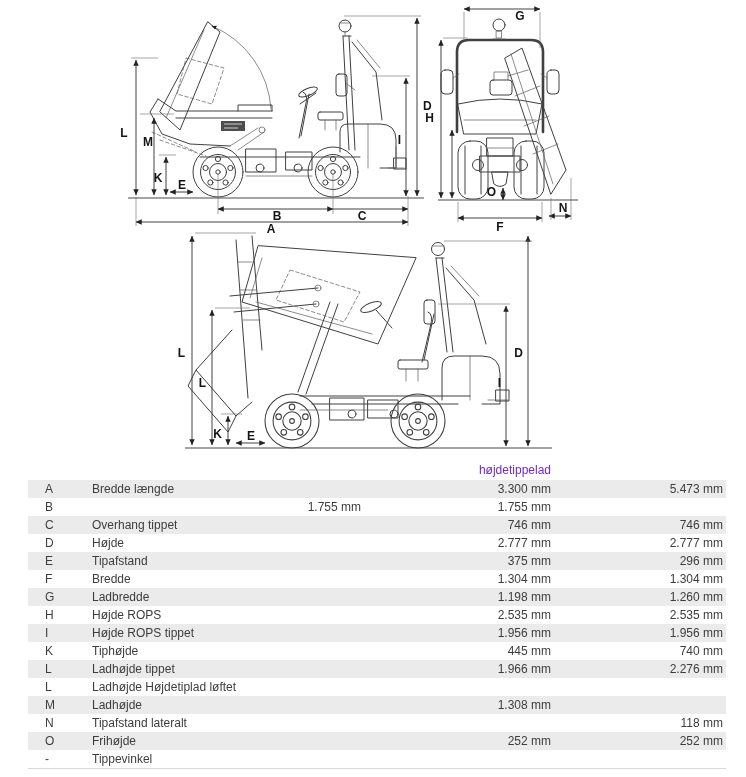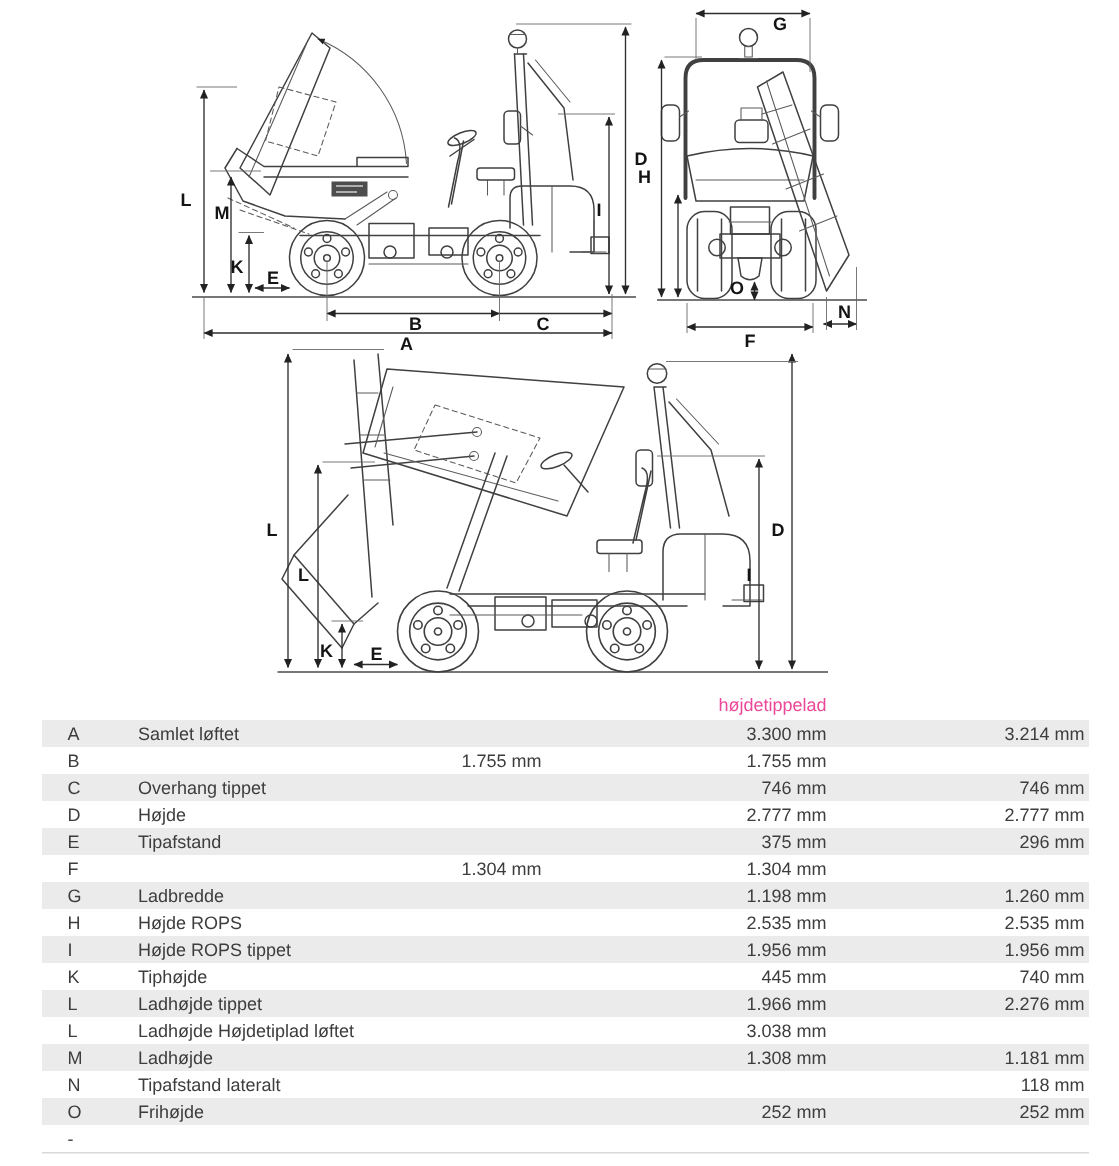--- a/index.html
+++ b/index.html
@@ -10,21 +10,21 @@
   .art2{fill:none;stroke:#5a5a5a;stroke-width:.7;stroke-linejoin:round;stroke-linecap:round;}
   .thick{stroke-width:2.6;}
   .dash{stroke-dasharray:3.5 2.5;}
   .dim{fill:none;stroke:#2e2e2e;stroke-width:.9;}
   .ext{fill:none;stroke:#6a6a6a;stroke-width:.6;}
   .dlab{font-family:"Liberation Sans",sans-serif;font-weight:bold;font-size:12px;fill:#141414;}
   .ground{fill:none;stroke:#4a4a4a;stroke-width:1.1;}
 
   .spec-table{margin-left:28px;width:698px;font-size:12px;}
   .thead,.row{display:grid;grid-template-columns:64px 272px 190px 172px;}
-  .thead{height:21px;align-items:end;padding-bottom:3px;color:#ec4899;}
+  .thead{height:21px;align-items:end;padding-bottom:3px;color:#6d28d9;}
   .row{height:18px;line-height:18px;}
   .rows .row:nth-child(odd){background:#ebebeb;}
   .rows{border-bottom:1px solid #d9d9d9;}
   .c-letter{padding-left:17px;}
   .c-val1,.c-val2{text-align:right;padding-right:3px;}
 </style>
 </head>
 <body>
 
 <div class="drawing-wrap">
@@ -245,23 +245,23 @@
 
 <div class="spec-table">
   <div class="thead">
     <div class="c-letter"></div>
     <div class="c-name"></div>
     <div class="c-val1">højdetippelad</div>
   </div>
   <div class="rows">
     <div class="row">
         <div class="c-letter">A</div>
-        <div class="c-name">Samlet løftet</div>
+        <div class="c-name">Bredde længde</div>
         <div class="c-val1">3.300 mm</div>
-        <div class="c-val2">3.214 mm</div>
+        <div class="c-val2">5.473 mm</div>
       </div>
     <div class="row">
         <div class="c-letter">B</div>
         <div class="c-val1">1.755 mm</div>
         <div class="c-val2">1.755 mm</div>
       </div>
     <div class="row">
         <div class="c-letter">C</div>
         <div class="c-name">Overhang tippet</div>
         <div class="c-val1">746 mm</div>
@@ -274,20 +274,21 @@
         <div class="c-val2">2.777 mm</div>
       </div>
     <div class="row">
         <div class="c-letter">E</div>
         <div class="c-name">Tipafstand</div>
         <div class="c-val1">375 mm</div>
         <div class="c-val2">296 mm</div>
       </div>
     <div class="row">
         <div class="c-letter">F</div>
+        <div class="c-name">Bredde</div>
         <div class="c-val1">1.304 mm</div>
         <div class="c-val2">1.304 mm</div>
       </div>
     <div class="row">
         <div class="c-letter">G</div>
         <div class="c-name">Ladbredde</div>
         <div class="c-val1">1.198 mm</div>
         <div class="c-val2">1.260 mm</div>
       </div>
     <div class="row">
@@ -310,39 +311,38 @@
       </div>
     <div class="row">
         <div class="c-letter">L</div>
         <div class="c-name">Ladhøjde tippet</div>
         <div class="c-val1">1.966 mm</div>
         <div class="c-val2">2.276 mm</div>
       </div>
     <div class="row">
         <div class="c-letter">L</div>
         <div class="c-name">Ladhøjde Højdetiplad løftet</div>
-        <div class="c-val1">3.038 mm</div>
         <div class="c-val2"></div>
       </div>
     <div class="row">
         <div class="c-letter">M</div>
         <div class="c-name">Ladhøjde</div>
         <div class="c-val1">1.308 mm</div>
-        <div class="c-val2">1.181 mm</div>
       </div>
     <div class="row">
         <div class="c-letter">N</div>
         <div class="c-name">Tipafstand lateralt</div>
         <div class="c-val1"></div>
         <div class="c-val2">118 mm</div>
       </div>
     <div class="row">
         <div class="c-letter">O</div>
         <div class="c-name">Frihøjde</div>
         <div class="c-val1">252 mm</div>
         <div class="c-val2">252 mm</div>
       </div>
     <div class="row">
         <div class="c-letter">-</div>
+        <div class="c-name">Tippevinkel</div>
         <div class="c-val1"></div>
       </div>
   </div>
 </div>
 
 </body></html>

